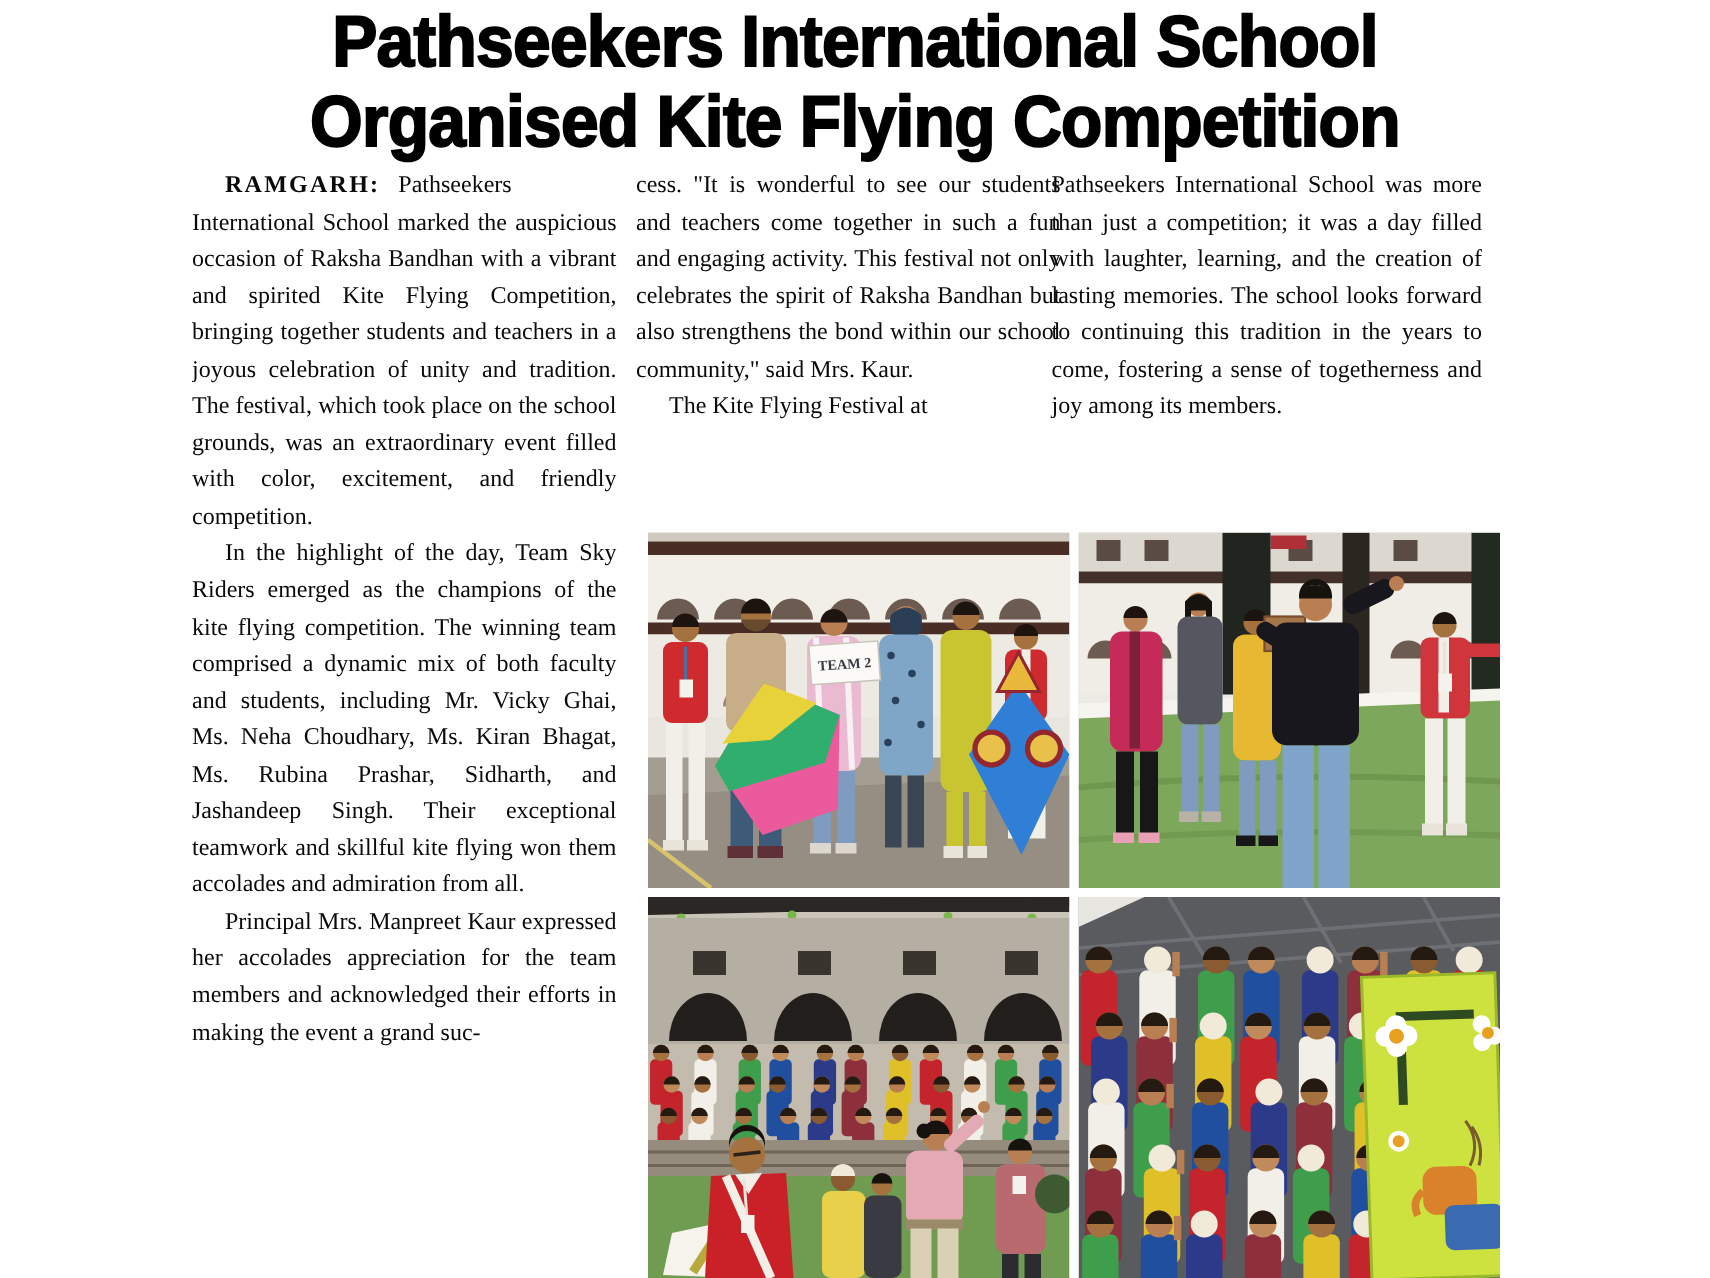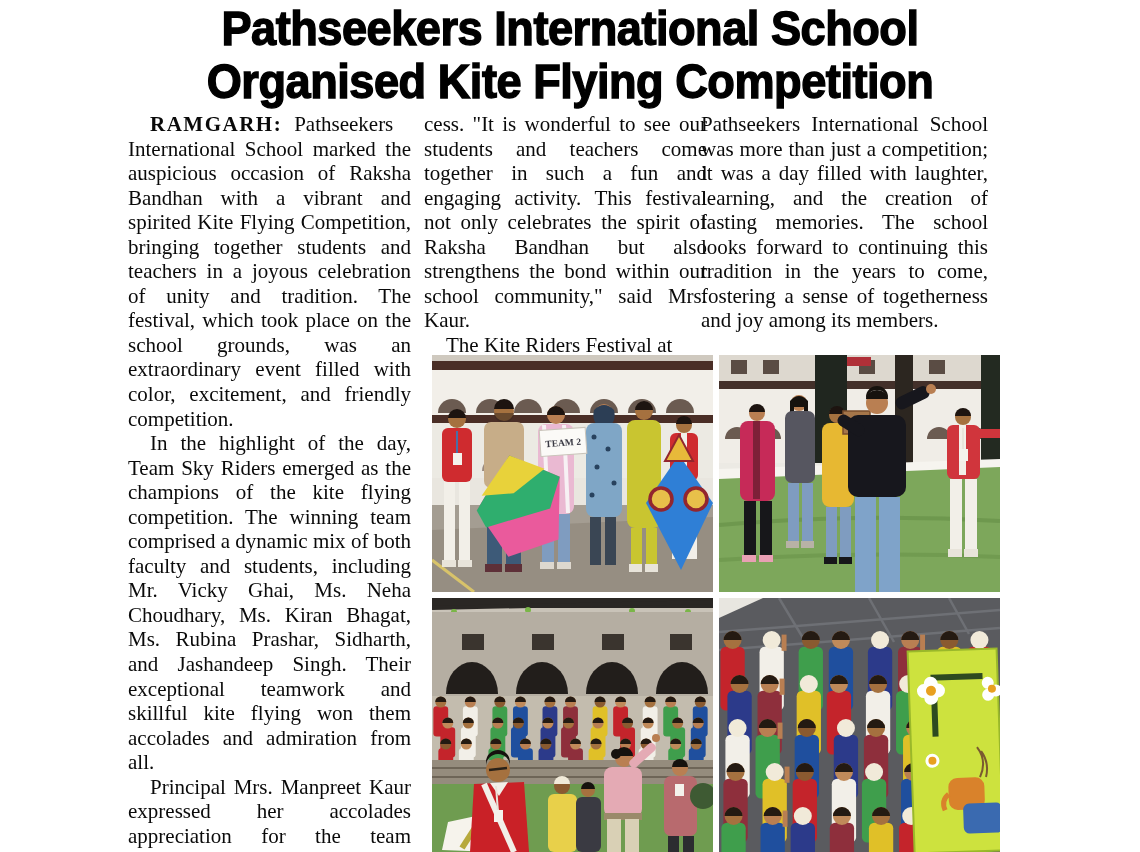--- a/index.html
+++ b/index.html
@@ -1,21 +1,21 @@
 <!DOCTYPE html>
 <html><head>
 <meta charset="utf-8">
 <style>
   html,body{margin:0;padding:0;background:#ffffff;}
   .page{position:relative;width:1140px;height:852px;background:#fff;overflow:hidden;
         font-family:"Liberation Serif",serif;color:#0a0a0a;}
   .headline{position:absolute;left:0;top:2px;width:1140px;text-align:center;
         font-family:"Liberation Sans",sans-serif;font-weight:bold;font-size:48px;line-height:53px;
         color:#000;-webkit-text-stroke:1.4px #000;letter-spacing:-0.5px;transform:scaleX(0.94);}
-  .col{position:absolute;top:112px;font-size:21px;line-height:24.55px;text-align:justify;
+  .col{position:absolute;top:112px;font-size:16px;line-height:24.55px;text-align:justify;
         text-justify:inter-word;}
   .col1{left:128px;width:283px;height:740px;overflow:hidden;}
   .col2{left:424px;width:283px;}
   .col3{left:701px;width:287px;}
   .para{margin:0;text-indent:22px;}
   .para.cont{text-indent:0;}
   .dateline{font-weight:bold;letter-spacing:1.5px;margin-right:12px;}
   .photos{position:absolute;left:432px;top:355px;width:568px;height:497px;display:grid;
         grid-template-columns:281px 281px;grid-template-rows:237px 254px;gap:6px;}
   .photos figure{margin:0;padding:0;overflow:hidden;background:#ddd;}
@@ -33,21 +33,21 @@
   </div>
 
   <div class="col col1">
     <p class="para"><span class="dateline">RAMGARH:</span><span>Pathseekers International School marked the auspicious occasion of Raksha Bandhan with a vibrant and spirited Kite Flying Competition, bringing together students and teachers in a joyous celebration of unity and tradition. The festival, which took place on the school grounds, was an extraordinary event filled with color, excitement, and friendly competition.</span></p>
     <p class="para">In the highlight of the day, Team Sky Riders emerged as the champions of the kite flying competition. The winning team comprised a dynamic mix of both faculty and students, including Mr. Vicky Ghai, Ms. Neha Choudhary, Ms. Kiran Bhagat, Ms. Rubina Prashar, Sidharth, and Jashandeep Singh. Their exceptional teamwork and skillful kite flying won them accolades and admiration from all.</p>
     <p class="para">Principal Mrs. Manpreet Kaur expressed her accolades appreciation for the team members and acknowledged their efforts in making the event a grand suc-</p>
   </div>
 
   <div class="col col2">
     <p class="para cont">cess. "It is wonderful to see our students and teachers come together in such a fun and engaging activity. This festival not only celebrates the spirit of Raksha Bandhan but also strengthens the bond within our school community," said Mrs. Kaur.</p>
-    <p class="para">The Kite Riders Festival at</p>
+    <p class="para">The Kite Flying Festival at</p>
   </div>
 
   <div class="col col3">
     <p class="para cont">Pathseekers International School was more than just a competition; it was a day filled with laughter, learning, and the creation of lasting memories. The school looks forward to continuing this tradition in the years to come, fostering a sense of togetherness and joy among its members.</p>
   </div>
 
   <div class="photos">
 
     <figure>
       <svg viewBox="0 0 281 237" preserveAspectRatio="none">

